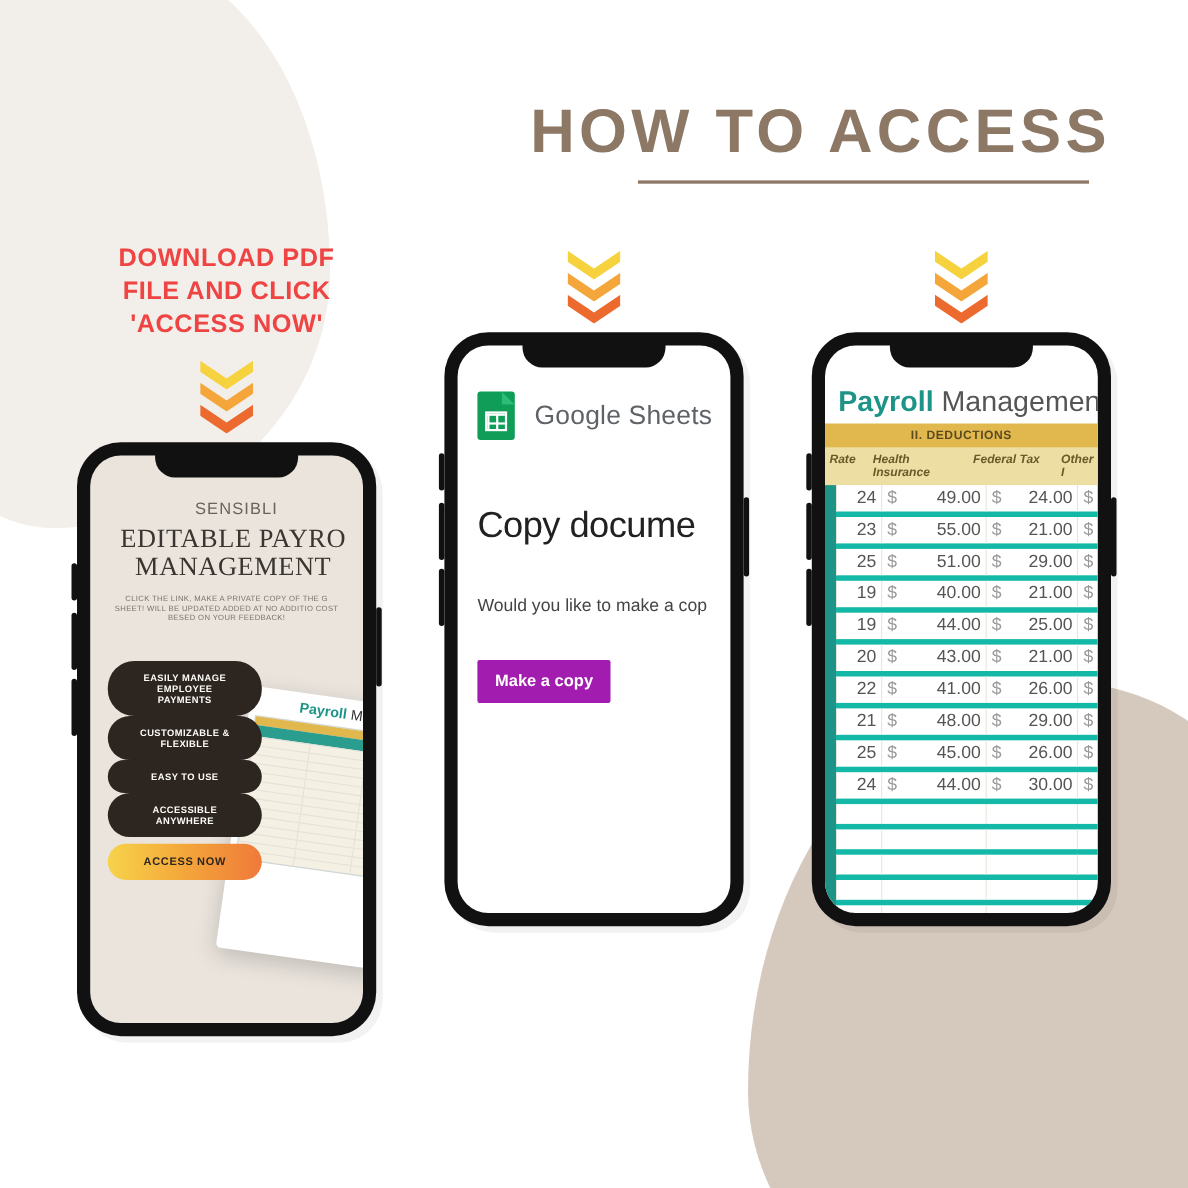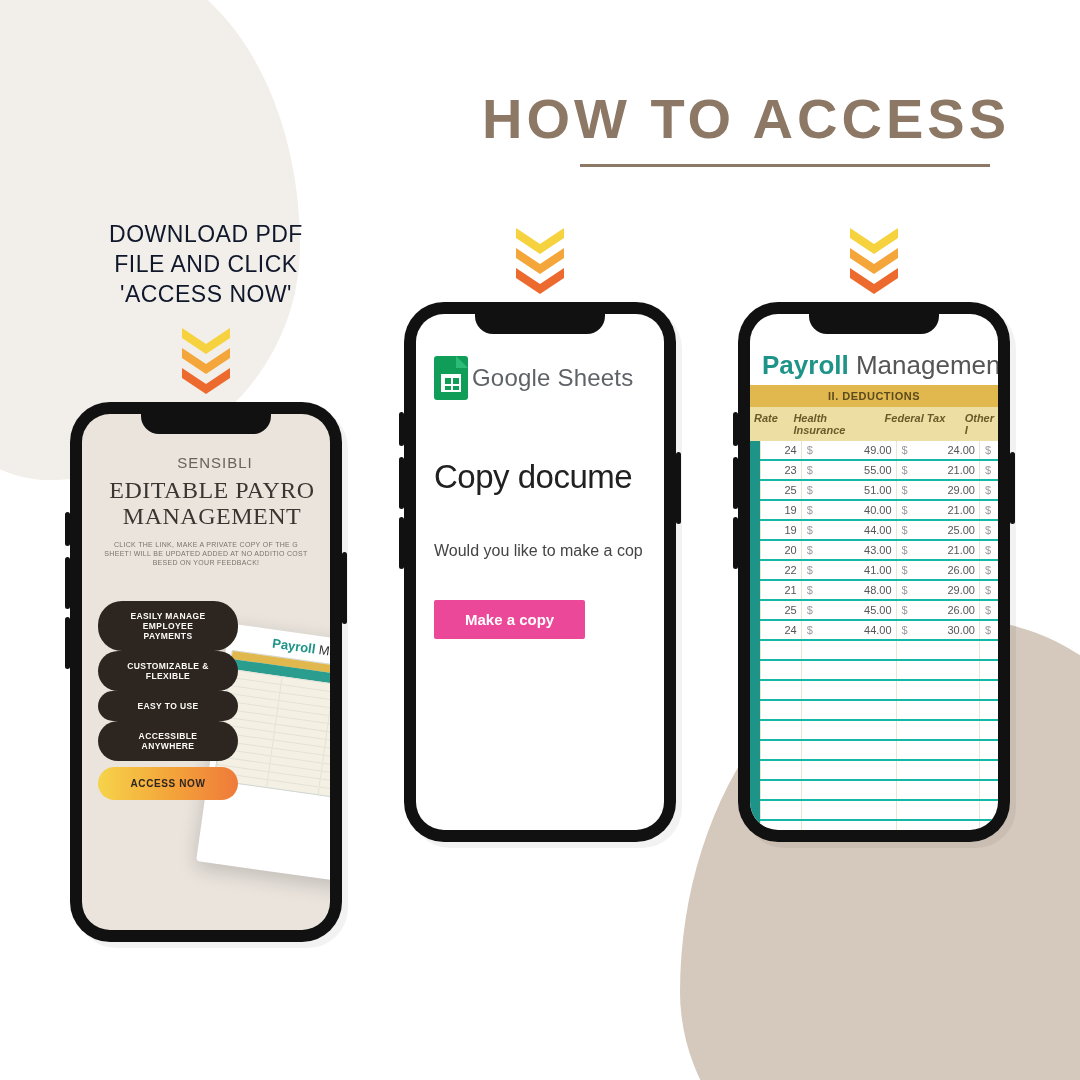--- a/index.html
+++ b/index.html
@@ -51,23 +51,23 @@
     left: 56px;
     width: 968px;
     display: flex;
     justify-content: space-between;
   }
   .col { width: 300px; text-align: center; }
 
   .col-caption {
     font-size: 23px;
     line-height: 1.3;
-    font-weight: 400;
+    font-weight: 700;
     letter-spacing: 0.5px;
-    color: #0f172a;
+    color: #ef4444;
     height: 100px;
     display: flex;
     align-items: flex-start;
     justify-content: center;
     white-space: pre-line;
   }
 
   .chevrons { margin: 8px auto 2px; display: flex; flex-direction: column; align-items: center; gap: -4px; }
   .chev { width: 48px; height: 26px; position: relative; margin-bottom: -6px; }
   .chev svg { width: 100%; height: 100%; }
@@ -175,21 +175,21 @@
     border:1px solid #cfd7d6;
     background:#f4f0e4;
   }
   .p1-card-hdr { background:#e0b84e; height:8px; }
   .p1-card-hdr2{ background:#2a9d8f; height:10px; }
   .p1-card-row { display:flex; height:8px; border-top:1px solid #e4e2d8; }
   .p1-card-row span { flex:1; border-left:1px solid #e4e2d8; }
 
   
   .p2 { background:#fff; padding: 42px 0 0 18px; }
-  .gs-row { display:flex; align-items:center; gap:4px; }
+  .gs-row { display:flex; align-items:center; gap:18px; }
   .gs-icon {
     width:34px; height:44px; background:#0f9d58; border-radius:3px;
     position:relative;
   }
   .gs-icon::before{
     content:""; position:absolute; top:0; right:0;
     width:12px; height:12px; background:#2bbd78;
     clip-path: polygon(0 0, 100% 100%, 0 100%);
   }
   .gs-grid{
@@ -213,25 +213,25 @@
   }
   .p2-q {
     margin-top: 46px;
     font-size: 16px;
     color:#444;
     white-space: nowrap;
   }
   .p2-btn {
     display:inline-block;
     margin-top: 40px;
-    background:#ec4899;
+    background:#a21caf;
     color:#fff;
     font-size:15px;
     font-weight:600;
-    padding: 11px 31px;
+    padding: 11px 16px;
     border-radius: 2px;
   }
 
   
   .p3 { background:#fff; }
   .p3-title {
     padding: 36px 0 4px 12px;
     font-size: 26px;
     color:#555;
     white-space: nowrap;
@@ -254,21 +254,21 @@
   .c-rate  { width:42px; }
   .c-hi    { width:98px; }
   .c-tax   { width:86px; }
   .c-other { flex:1; }
   .p3-body { position:relative; }
   .p3-tealcol {
     position:absolute; left:0; top:0; bottom:0; width:10px;
     background:#1e9489;
   }
   .p3-rows { margin-left:10px; }
-  .p3-row { display:flex; font-size:11px; color:#555; border-bottom:2px solid #14b8a6; }
+  .p3-row { display:flex; font-size:16px; color:#555; border-bottom:5px solid #14b8a6; }
   .p3-row div { padding:3px 4px; border-left:1px solid #e8e5d8; }
   .p3-row .c-rate { text-align:right; }
   .p3-empty { height:18px; }
   .p3-row .c-hi, .p3-row .c-tax, .p3-row .c-other { text-align:right; position:relative; padding-left:14px;}
   .p3-row .c-hi::before,
   .p3-row .c-tax::before,
   .p3-row .c-other::before {
     content:"$"; position:absolute; left:5px; color:#999;
   }
   .p3-row.empty .c-hi::before,

